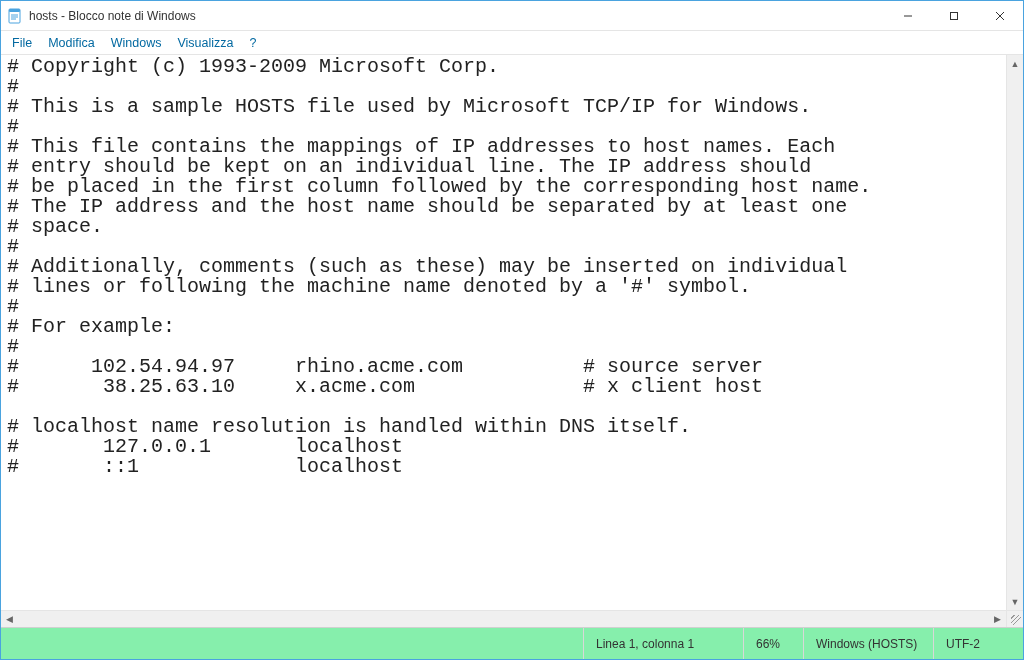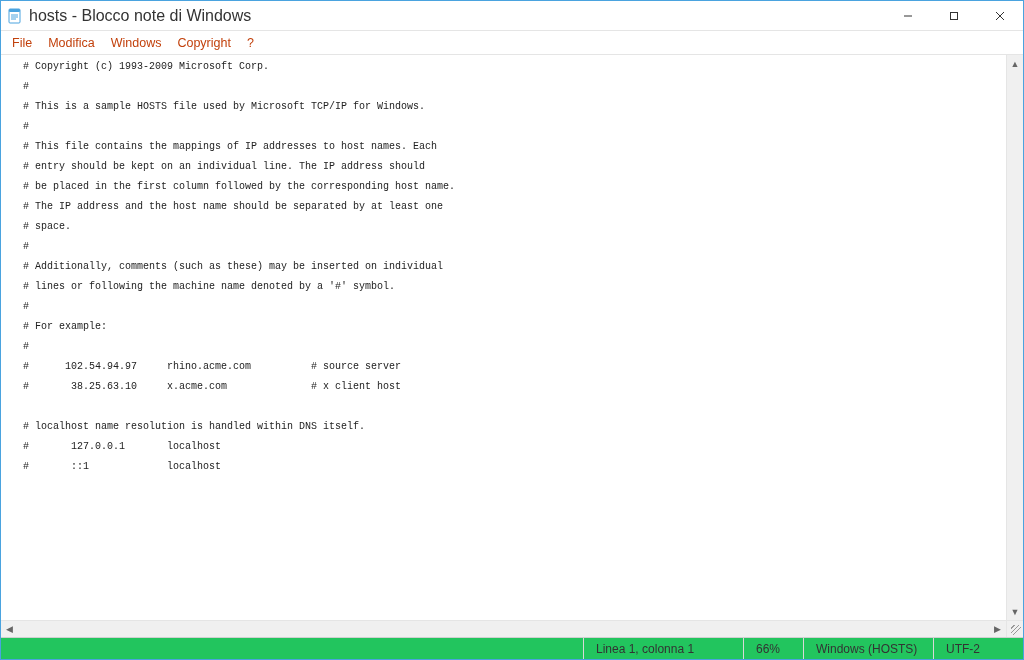--- a/index.html
+++ b/index.html
@@ -1,38 +1,38 @@
 <!DOCTYPE html>
 <html><head>
   <meta charset="utf-8">
   <style>
     * { box-sizing: border-box; margin: 0; padding: 0; }
     html, body { width: 1024px; height: 660px; overflow: hidden; font-family: "Segoe UI", Tahoma, sans-serif; background: #fff; }
     .window { width: 1024px; height: 660px; border: 1px solid #4aa3df; display: flex; flex-direction: column; background: #fff; }
     .titlebar { height: 30px; display: flex; align-items: center; background: #fff; border-bottom: 1px solid #e5e5e5; }
     .titlebar .icon-wrap { width: 28px; display: flex; align-items: center; justify-content: center; }
-    .titlebar .title { font-size: 16px; color: #333; flex: 0 0 auto; text-align: right; }
+    .titlebar .title { font-size: 12px; color: #333; flex: 0 0 auto; text-align: right; }
     .titlebar .spacer { flex: 1; }
     .win-controls { display: flex; height: 100%; }
     .win-btn { width: 46px; height: 100%; display: flex; align-items: center; justify-content: center; color: #555; font-size: 10px; }
     .menubar { height: 24px; display: flex; align-items: center; padding: 0 4px; gap: 2px; border-bottom: 1px solid #e5e5e5; }
-    .menu-item { font-size: 12.5px; color: #c2410c; padding: 2px 7px; border-radius: 2px; }
+    .menu-item { font-size: 12.5px; color: #0369a1; padding: 2px 7px; border-radius: 2px; }
     .editor-wrap { flex: 1; display: flex; overflow: hidden; position: relative; }
-    .editor { flex: 1; white-space: pre; font-family: Consolas, "Courier New", monospace; font-size: 10px; line-height: 20px; color: #222; padding: 2px 22px; overflow: hidden; outline: none; }
+    .editor { flex: 1; white-space: pre; font-family: Consolas, "Courier New", monospace; font-size: 20px; line-height: 20px; color: #222; padding: 2px 6px; overflow: hidden; outline: none; }
     .vscroll { width: 17px; background: #f0f0f0; border-left: 1px solid #e5e5e5; position: relative; }
     .vscroll .up, .vscroll .down { position: absolute; left:0; right:0; height:17px; display:flex; align-items:center; justify-content:center; color:#666; font-size:9px;}
     .vscroll .up { top:0; }
     .vscroll .down { bottom:0; }
     .hscroll { height: 17px; background: #f0f0f0; border-top: 1px solid #e5e5e5; position: relative; display:flex; }
     .hscroll .left, .hscroll .right { width:17px; display:flex; align-items:center; justify-content:center; color:#666; font-size:9px;}
     .hscroll .track { flex:1; }
     .hscroll .corner { width:17px; background:#f0f0f0; border-left:1px solid #e5e5e5; position:relative;}
     .grip { position:absolute; right:2px; bottom:2px; width:10px; height:10px; background:
       linear-gradient(135deg, transparent 0 2px, #999 2px 3px, transparent 3px 5px, #999 5px 6px, transparent 6px 8px, #999 8px 9px, transparent 9px);}
-    .statusbar { height: 22px; background: #22c55e; border-top: 1px solid #d0d0d0; display: flex; font-size: 12px; color: #333; }
+    .statusbar { height: 32px; background: #86efac; border-top: 1px solid #d0d0d0; display: flex; font-size: 12px; color: #333; }
     .status-cell { padding: 0 12px; display:flex; align-items:center; border-left:1px solid #d8d8d8; }
     .status-cell:first-child { border-left:none; }
     .status-spacer { flex:1; }
     svg.notepad-ico { width:16px; height:16px; }
   </style>
 </head>
 <body>
 
 <div class="window">
 
@@ -65,21 +65,21 @@
             <line x1="9" y1="1" x2="1" y2="9" stroke="#333" stroke-width="1"></line>
           </svg>
       </div>
     </div>
   </div>
 
   <div class="menubar">
     <div class="menu-item">File</div>
     <div class="menu-item">Modifica</div>
     <div class="menu-item">Windows</div>
-    <div class="menu-item">Copyright</div>
+    <div class="menu-item">Visualizza</div>
     <div class="menu-item">?</div>
   </div>
 
   <div class="editor-wrap">
     <div class="editor" contenteditable="true" spellcheck="false" style=""># Copyright (c) 1993-2009 Microsoft Corp.
 #
 # This is a sample HOSTS file used by Microsoft TCP/IP for Windows.
 #
 # This file contains the mappings of IP addresses to host names. Each
 # entry should be kept on an individual line. The IP address should

